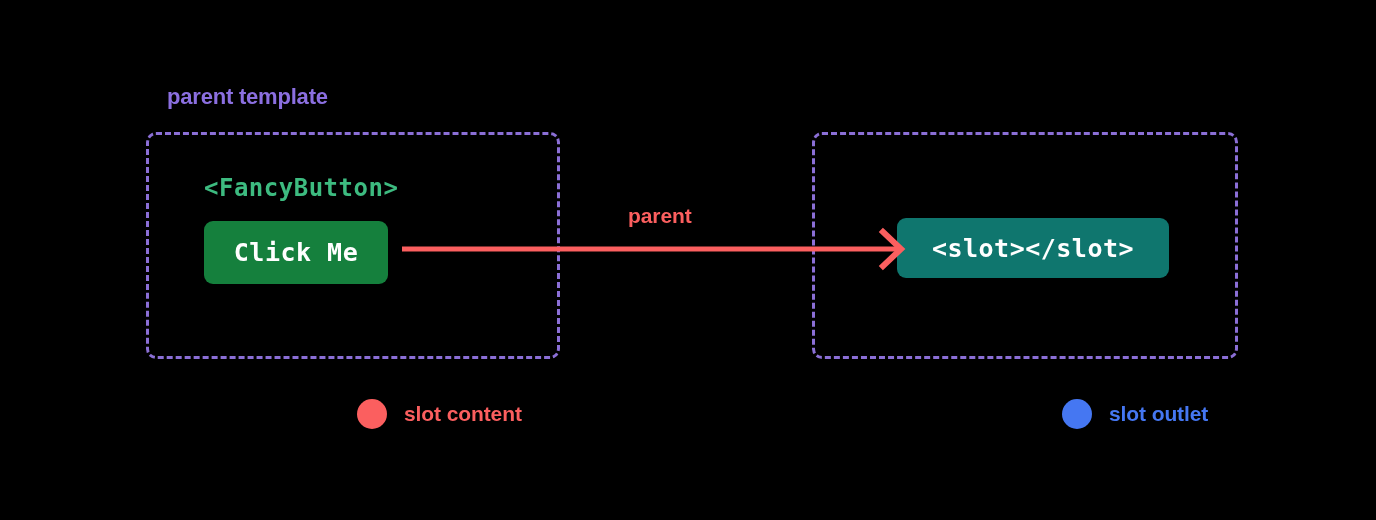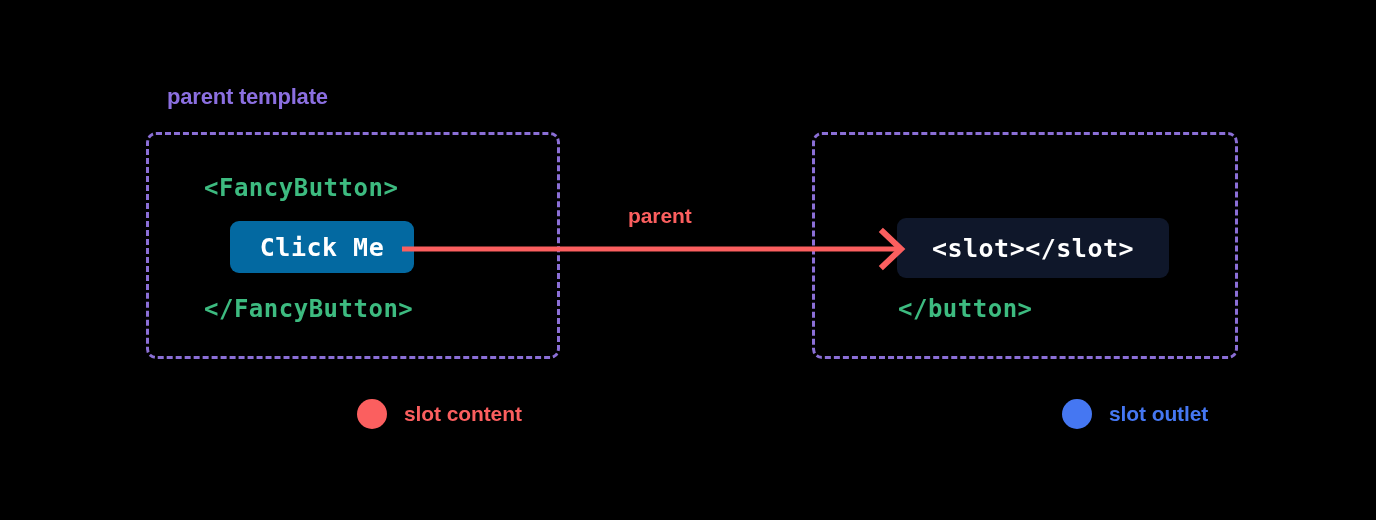--- a/index.html
+++ b/index.html
@@ -68,26 +68,26 @@
     color: #ffffff;
     font-family: "DejaVu Sans Mono", "Liberation Mono", monospace;
     font-weight: bold;
     font-size: 25px;
     letter-spacing: 0.5px;
     border-radius: 9px;
     white-space: nowrap;
     box-sizing: border-box;
   }
   #chip-click {
-    left: 230px; top: 221px; width: 184px; height: 52px;
-    background: #0369a1;
+    left: 204px; top: 221px; width: 184px; height: 63px;
+    background: #15803d;
   }
   #chip-slot {
     left: 897px; top: 218px; width: 272px; height: 60px;
-    background: #0f172a;
+    background: #0f766e;
   }
 
   
   #arrow-wrap {
     position: absolute;
     left: 402px;
     top: 226px;
     width: 506px;
     height: 46px;
   }
@@ -137,30 +137,28 @@
 
   <div class="panel-title" id="title-parent">parent template</div>
 
   <div class="code-box" id="box-parent">
   </div>
 
   <div class="tag" id="tag-open-fancy">&lt;FancyButton&gt;</div>
 
   <div class="chip" id="chip-click">Click Me</div>
 
-  <div class="tag" id="tag-close-fancy">&lt;/FancyButton&gt;</div>
 
 
   <div class="code-box" id="box-fancy">
   </div>
 
 
   <div class="chip" id="chip-slot">&lt;slot&gt;&lt;/slot&gt;</div>
 
-  <div class="tag" id="tag-close-button">&lt;/button&gt;</div>
 
   <div id="arrow-wrap">
     <svg width="506" height="46" viewBox="0 0 506 46">
       <line x1="0" y1="23" x2="498" y2="23" stroke="#fb5f5f" stroke-width="5" stroke-linecap="butt"></line>
       <polyline points="481,6 499,23 481,40" fill="none" stroke="#fb5f5f" stroke-width="6" stroke-linecap="square" stroke-linejoin="miter"></polyline>
     </svg>
   </div>
 
   <div id="arrow-label">parent</div>
 

